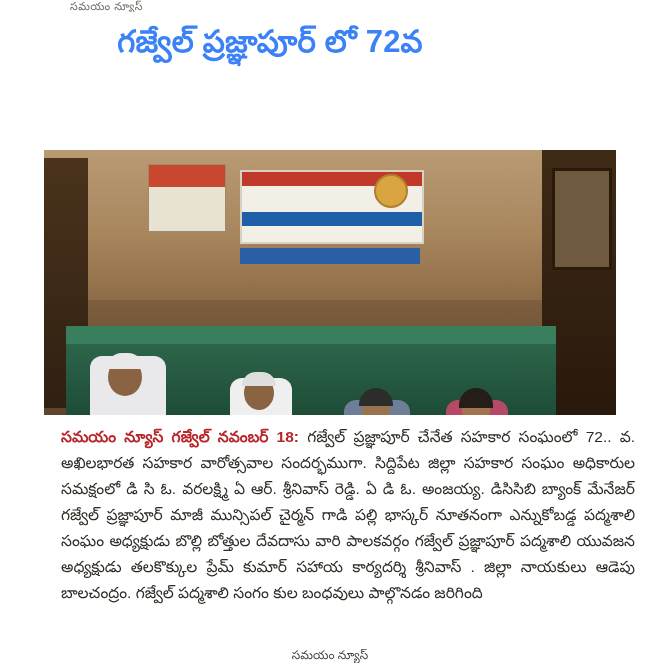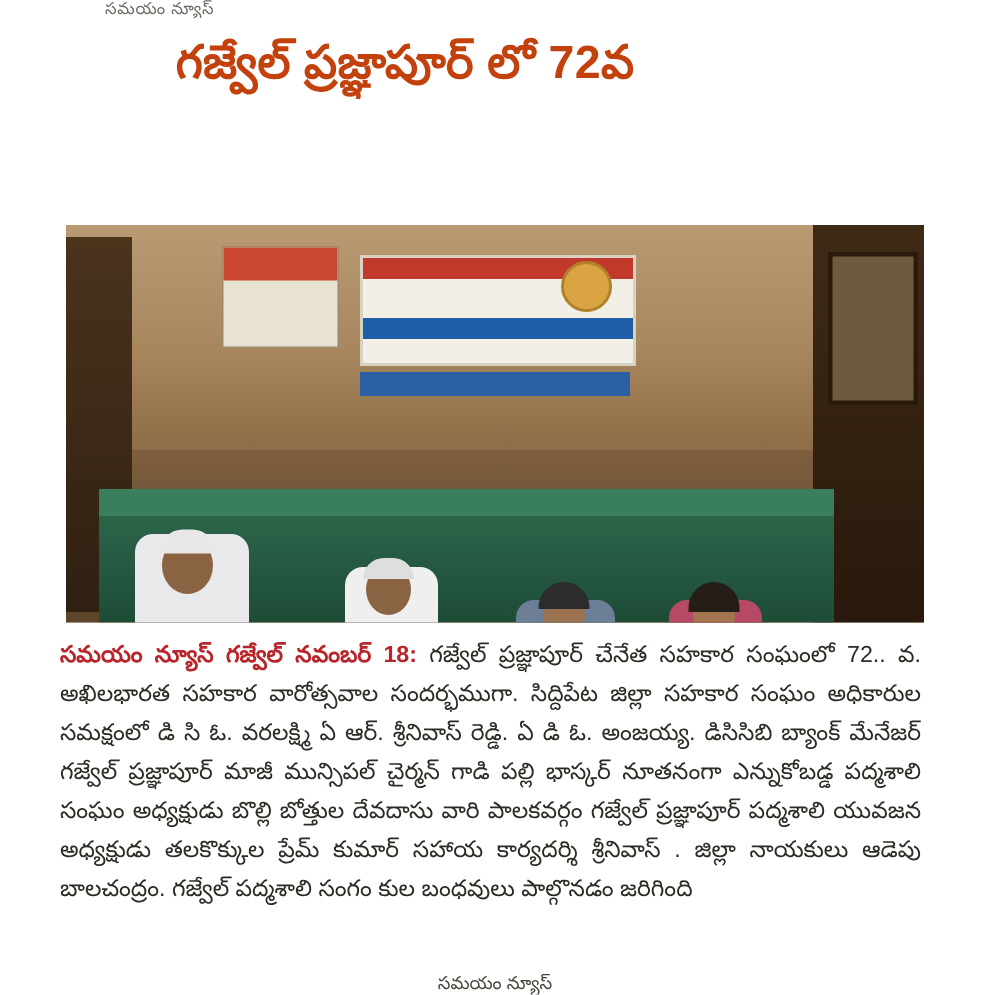--- a/index.html
+++ b/index.html
@@ -33,21 +33,21 @@
     letter-spacing: 0.5px;
     overflow: hidden;
     white-space: nowrap;
   }
   .headline {
     position: absolute;
     top: 18px;
     left: 0;
     width: 540px;
     text-align: center;
-    color: #c2410c;
+    color: #3b82f6;
     font-family: "Liberation Sans", sans-serif;
     font-weight: bold;
     font-size: 31px;
     line-height: 47px;
     letter-spacing: 0.2px;
   }
   .headline .line {
     display: block;
   }
   
@@ -141,21 +141,21 @@
   .p2-hair { position: absolute; left: 198px; top: 222px; width: 34px; height: 14px; border-radius: 17px 17px 0 0; background: #dedede; }
   .p3 { left: 300px; top: 250px; width: 66px; height: 90px; background: #6d7f97; }
   .p3-head { position: absolute; left: 318px; top: 244px; width: 28px; height: 32px; border-radius: 50%; background: #9b7250; }
   .p3-hair { position: absolute; left: 315px; top: 238px; width: 34px; height: 18px; border-radius: 17px 17px 0 0; background: #2c2c2c; }
   .p4 { left: 402px; top: 250px; width: 62px; height: 90px; background: #b64a66; }
   .p4-head { position: absolute; left: 418px; top: 244px; width: 28px; height: 32px; border-radius: 50%; background: #a2754f; }
   .p4-hair { position: absolute; left: 415px; top: 238px; width: 34px; height: 20px; border-radius: 17px 17px 0 0; background: #241d18; }
   
   .article {
     position: absolute;
-    left: 40px;
+    left: 61px;
     top: 424px;
     width: 574px;
     color: #2e2a24;
     font-size: 15.5px;
     line-height: 26px;
     text-align: justify;
   }
   .dateline {
     color: #b8252a;
     font-weight: bold;

